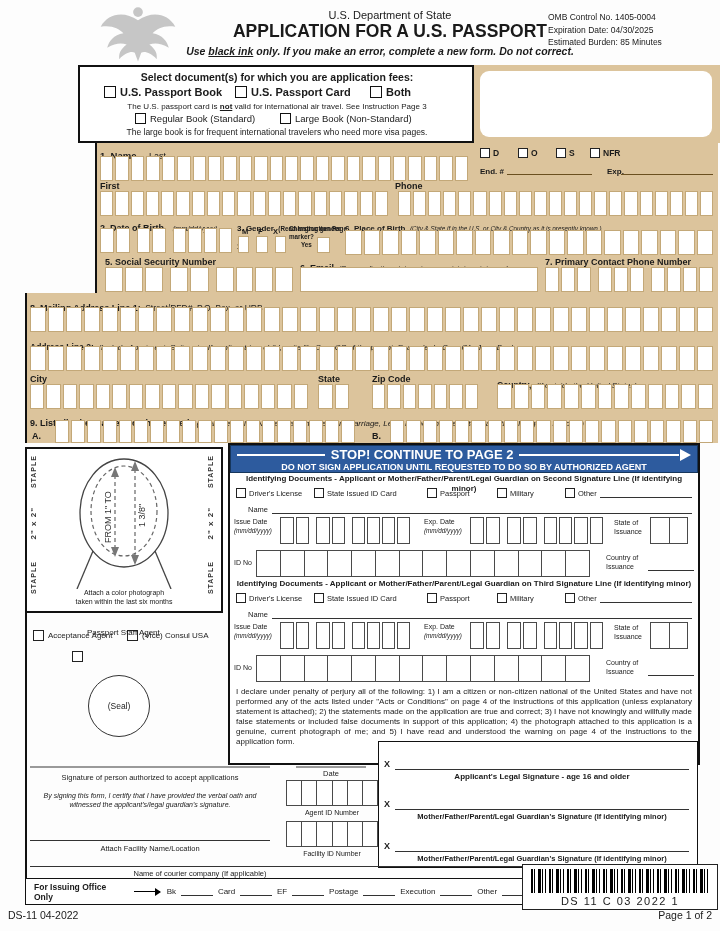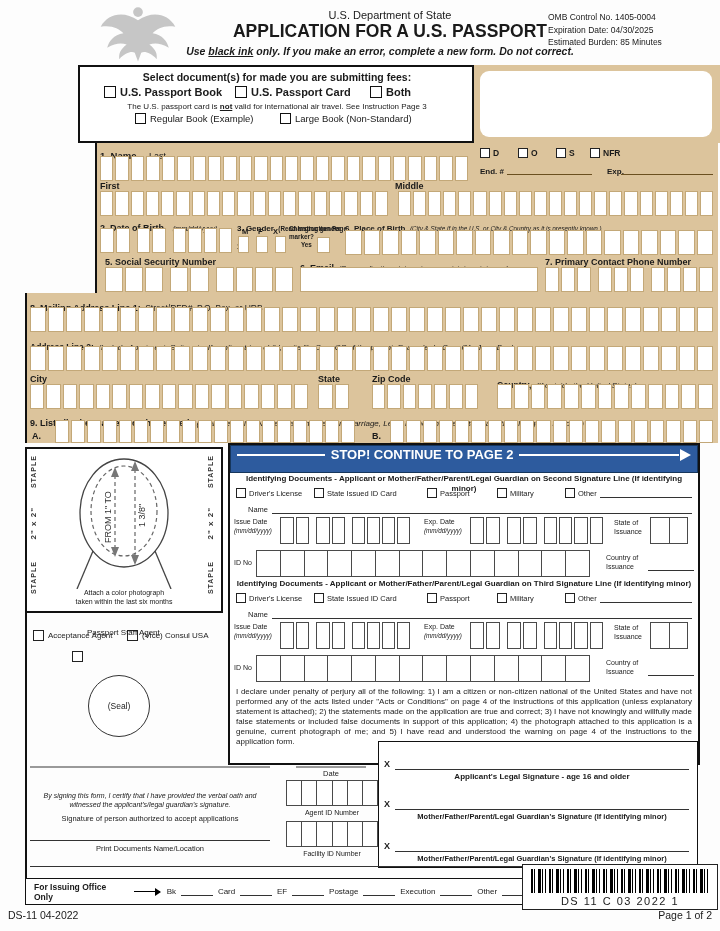--- a/index.html
+++ b/index.html
@@ -67,36 +67,37 @@
     <div>Expiration Date: 04/30/2025</div>
     <div>Estimated Burden: 85 Minutes</div>
   </div>
 
   <div class="abs tan" style="left:474px;top:65px;width:246px;height:78px"></div>
   <div class="abs" style="left:480px;top:71px;width:232px;height:66px;background:#fff;border-radius:9px"></div>
   <div class="abs tan" style="left:95px;top:143px;width:623px;height:150px;border-left:2px solid #111"></div>
   <div class="abs tan" style="left:25px;top:293px;width:693px;height:150px;border-left:2px solid #111"></div>
 
   <div class="abs" style="left:78px;top:65px;width:396px;height:78px;background:#fff;border:2px solid #111">
-    <div class="abs b fs105 ctr" style="left:4px;top:4px;width:386px">Select document(s) for made you are submitting fees:</div>
+    <div class="abs b fs105 ctr" style="left:4px;top:4px;width:386px">Select document(s) for which you are application fees:</div>
     <span class="cb abs" style="left:24px;top:19px"></span>
     <span class="abs b fs11" style="left:40px;top:19px">U.S. Passport Book</span>
     <span class="cb abs" style="left:155px;top:19px"></span>
     <span class="abs b fs11" style="left:171px;top:19px">U.S. Passport Card</span>
     <span class="cb abs" style="left:290px;top:19px"></span>
     <span class="abs b fs11" style="left:306px;top:19px">Both</span>
     <div class="abs fs8 ctr" style="left:8px;top:35px;width:378px">
       <span>The U.S. passport card is</span>
       <span class="u b">not</span>
       <span>valid for international air travel. See Instruction Page 3</span>
     </div>
     <span class="cb abs" style="left:55px;top:46px;width:11px;height:11px"></span>
-    <span class="abs fs95" style="left:70px;top:46px">Regular Book (Example)</span>
+    <span class="abs fs95" style="left:70px;top:46px">Regular Book (Standard)</span>
     <span class="cb abs" style="left:200px;top:46px;width:11px;height:11px"></span>
     <span class="abs fs95" style="left:215px;top:46px">Large Book (Non-Standard)</span>
+    <div class="abs fs85 ctr" style="left:8px;top:60px;width:378px">The large book is for frequent international travelers who need more visa pages.</div>
   </div>
 
   <div class="abs" style="left:95px;top:143px;width:623px;height:150px">
     <div class="abs" style="left:5px;top:2px">
       <span class="b fs95">1. Name</span>
       <span class="fs9" style="margin-left:8px">Last</span>
     </div>
     <div class="abs comb" style="left:5px;top:13px;width:368px;height:25px">
         <span class="grp" style="flex: 24 1 0%;">
           <span class="cell"></span>
@@ -133,21 +134,21 @@
     <span class="cbs abs" style="left:461px;top:5px"></span>
     <span class="abs b fs85" style="left:474px;top:5px">S</span>
     <span class="cbs abs" style="left:495px;top:5px"></span>
     <span class="abs b fs85" style="left:508px;top:5px">NFR</span>
     <span class="abs b fs8" style="left:385px;top:24px">End. #</span>
     <span class="wline abs" style="left:412px;top:24px;width:85px;height:8px;border-color:#6b5020"></span>
     <span class="abs b fs8" style="left:512px;top:24px">Exp.</span>
     <span class="wline abs" style="left:526px;top:24px;width:92px;height:8px;border-color:#6b5020"></span>
 
     <span class="abs b fs9" style="left:5px;top:38px">First</span>
-    <span class="abs b fs9" style="left:300px;top:38px">Middle</span>
+    <span class="abs b fs9" style="left:300px;top:38px">Phone</span>
     <div class="abs comb" style="left:5px;top:48px;width:288px;height:25px">
         <span class="grp" style="flex: 19 1 0%;">
           <span class="cell"></span>
           <span class="cell"></span>
           <span class="cell"></span>
           <span class="cell"></span>
           <span class="cell"></span>
           <span class="cell"></span>
           <span class="cell"></span>
           <span class="cell"></span>
@@ -558,20 +559,21 @@
   </div>
 
   <div class="abs" style="left:228px;top:443px;width:472px;height:322px;background:#fff;border:2px solid #111">
     <div class="banner abs" style="left:0;top:0;width:468px;height:28px">
       <div class="b1">
         <span class="hline" style="flex:0.55"></span>
         <span class="b fs13">STOP! CONTINUE TO PAGE 2</span>
         <span class="hline" style="flex:1"></span>
         <span class="ah"></span>
       </div>
+      <div class="b fs9 ctr">DO NOT SIGN APPLICATION UNTIL REQUESTED TO DO SO BY AUTHORIZED AGENT</div>
     </div>
 
     <div class="abs b fs8 ctr" style="left:4px;top:29px;width:460px">Identifying Documents - Applicant or Mother/Father/Parent/Legal Guardian on Second Signature Line (If identifying minor)</div>
     <span class="cbs abs" style="left:6px;top:43px"></span>
     <span class="abs fs75" style="left:19px;top:44px">Driver's License</span>
     <span class="cbs abs" style="left:84px;top:43px"></span>
     <span class="abs fs75" style="left:97px;top:44px">State Issued ID Card</span>
     <span class="cbs abs" style="left:197px;top:43px"></span>
     <span class="abs fs75" style="left:210px;top:44px">Passport</span>
     <span class="cbs abs" style="left:267px;top:43px"></span>
@@ -742,24 +744,24 @@
     <div class="abs fs7" style="left:376px;top:214px">
       <div>Country of</div>
       <div>Issuance</div>
     </div>
     <span class="wline abs" style="left:418px;top:223px;width:46px;height:8px"></span>
 
     <div class="abs fs8 just" style="left:6px;top:242px;width:456px;line-height:10px">I declare under penalty of perjury all of the following: 1) I am a citizen or non-citizen national of the United States and have not performed any of the acts listed under "Acts or Conditions" on page 4 of the instructions of this application (unless explanatory statement is attached); 2) the statements made on the application are true and correct; 3) I have not knowingly and willfully made false statements or included false documents in support of this application; 4) the photograph attached to this application is a genuine, current photograph of me; and 5) I have read and understood the warning on page 4 of the instructions to the application form.</div>
   </div>
 
   <div class="abs gline" style="left:30px;top:766px;width:240px"></div>
-  <div class="abs fs75 ctr" style="left:30px;top:814px;width:240px">Signature of person authorized to accept applications</div>
+  <div class="abs fs75 ctr" style="left:30px;top:773px;width:240px">Signature of person authorized to accept applications</div>
   <div class="abs i fs7 ctr" style="left:34px;top:792px;width:232px">By signing this form, I certify that I have provided the verbal oath and witnessed the applicant's/legal guardian's signature.</div>
   <div class="abs dline" style="left:30px;top:840px;width:240px"></div>
-  <div class="abs fs75 ctr" style="left:30px;top:844px;width:240px">Print Documents Name/Location</div>
+  <div class="abs fs75 ctr" style="left:30px;top:844px;width:240px">Attach Facility Name/Location</div>
 
   <div class="abs gline" style="left:296px;top:766px;width:70px"></div>
   <div class="abs fs75 ctr" style="left:296px;top:769px;width:70px">Date</div>
   <div class="abs comb tight dk" style="left:286px;top:780px;width:92px;height:26px">
       <span class="grp" style="flex: 6 1 0%;">
         <span class="cell"></span>
         <span class="cell"></span>
         <span class="cell"></span>
         <span class="cell"></span>
         <span class="cell"></span>
@@ -785,20 +787,21 @@
     <div class="abs b fs8 ctr" style="left:16px;top:30px;width:294px">Applicant's Legal Signature - age 16 and older</div>
     <span class="abs b fs9" style="left:5px;top:57px">X</span>
     <div class="abs dline" style="left:16px;top:67px;width:294px"></div>
     <div class="abs b fs75 ctr" style="left:16px;top:70px;width:294px">Mother/Father/Parent/Legal Guardian's Signature (If identifying minor)</div>
     <span class="abs b fs9" style="left:5px;top:99px">X</span>
     <div class="abs dline" style="left:16px;top:109px;width:294px"></div>
     <div class="abs b fs75 ctr" style="left:16px;top:112px;width:294px">Mother/Father/Parent/Legal Guardian's Signature (If identifying minor)</div>
   </div>
 
   <div class="abs dline" style="left:30px;top:866px;width:502px"></div>
+  <div class="abs fs75 ctr" style="left:30px;top:869px;width:340px">Name of courier company (If applicable)</div>
 
   <div class="abs" style="left:25px;top:878px;width:516px;height:27px;background:#fff;border:1.6px solid #111;display:flex;align-items:center;padding:0 8px;gap:5px">
     <span class="b fs85">For Issuing Office Only</span>
     <span class="arrow"></span>
     <span class="fs8">Bk</span>
     <span class="wline" style="width:32px;height:8px"></span>
     <span class="fs8">Card</span>
     <span class="wline" style="width:32px;height:8px"></span>
     <span class="fs8">EF</span>
     <span class="wline" style="width:32px;height:8px"></span>

